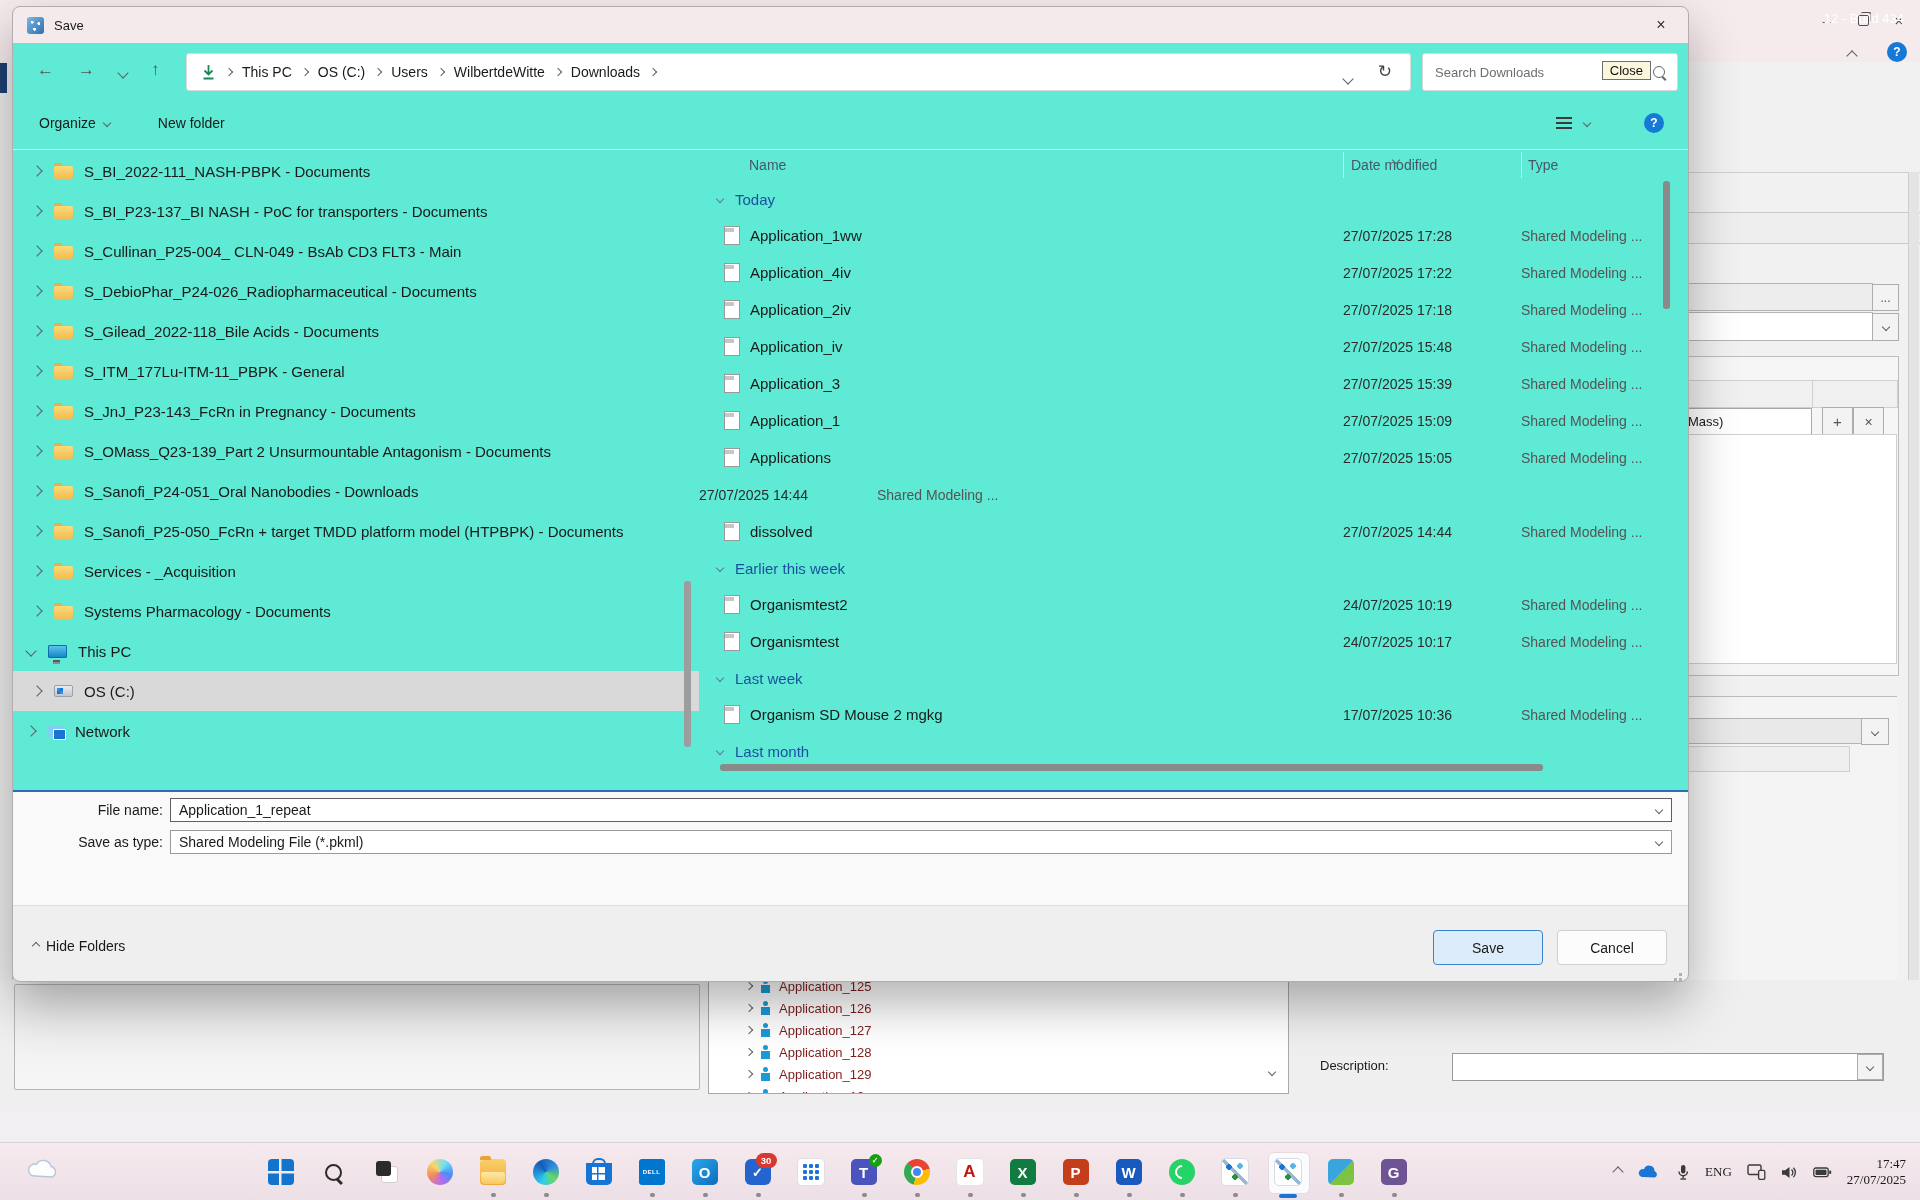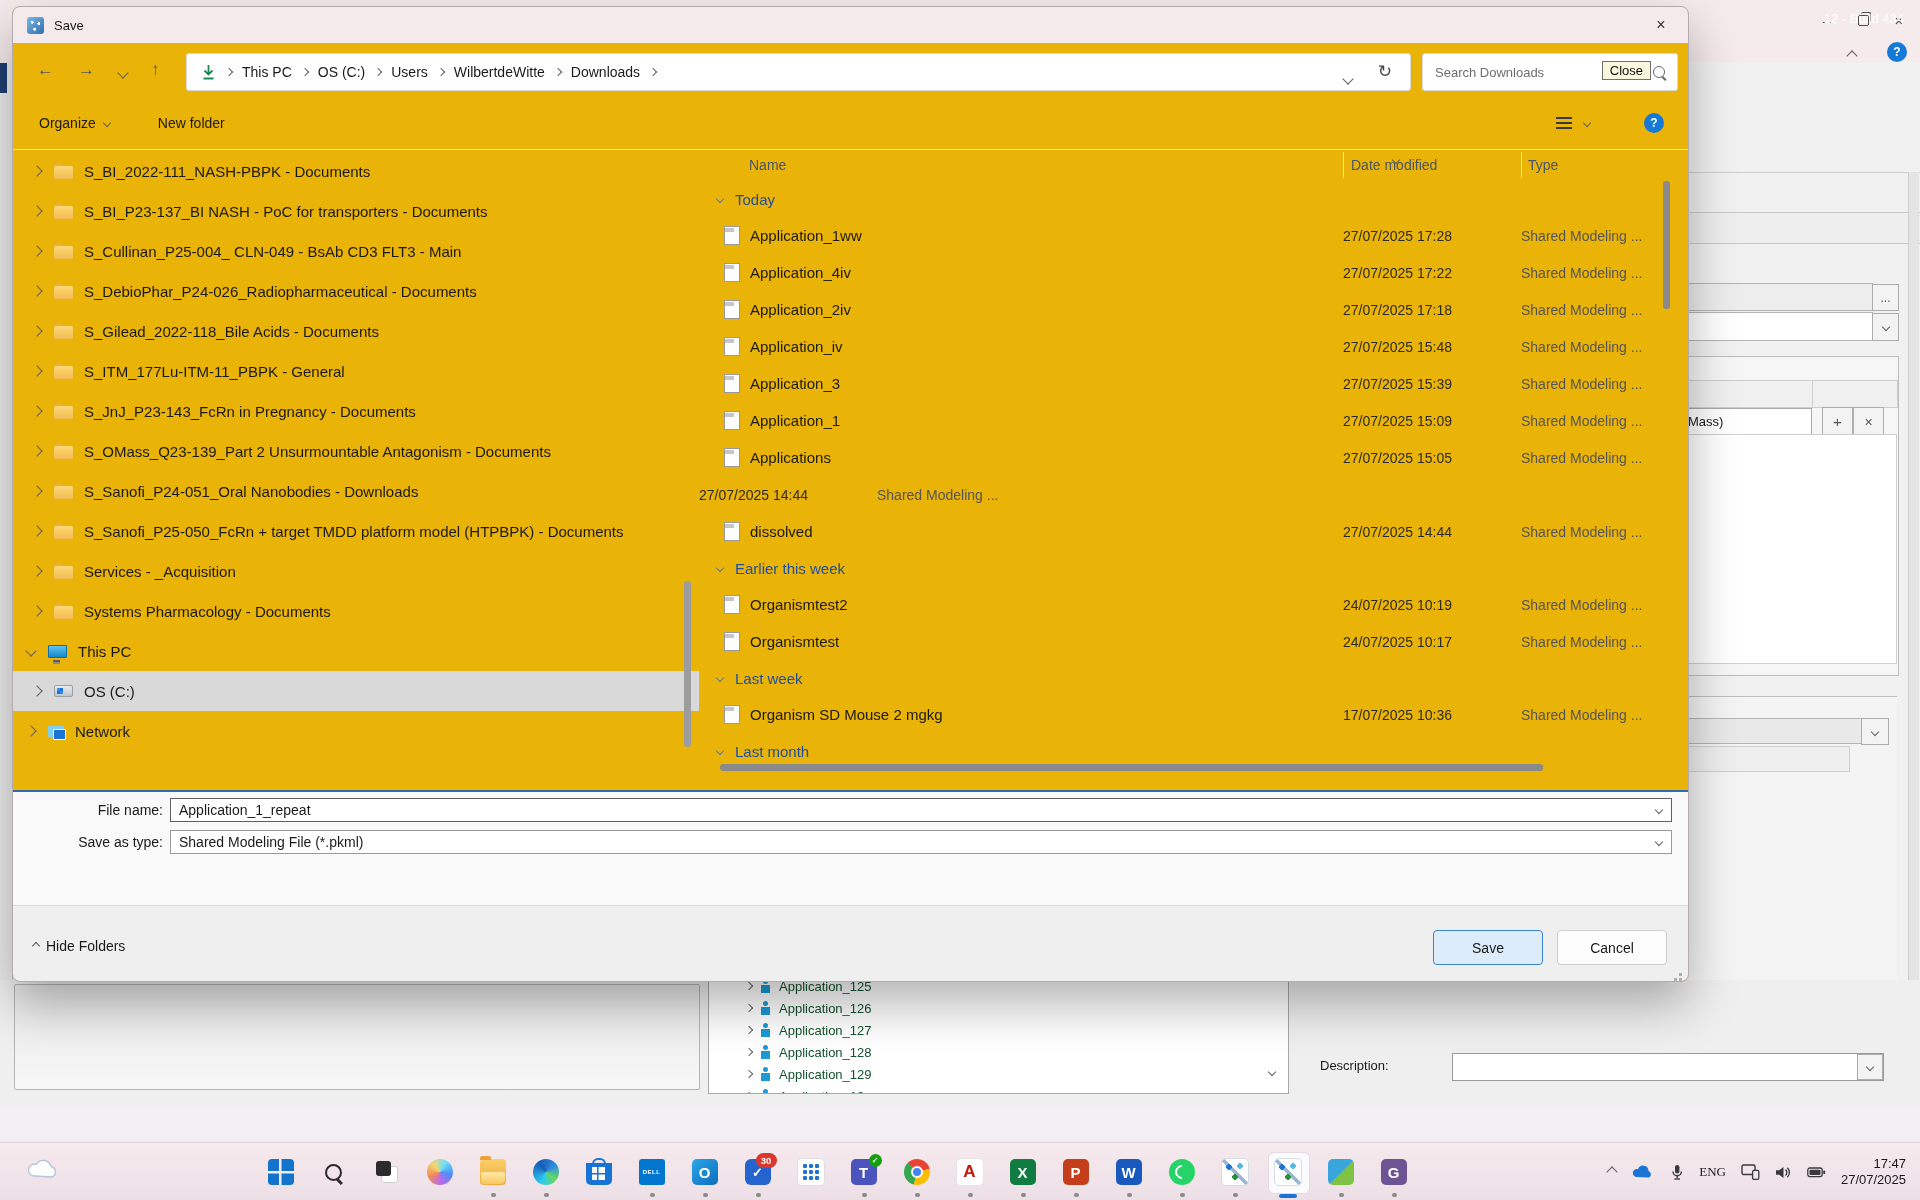--- a/index.html
+++ b/index.html
@@ -17,23 +17,23 @@
   .restore:before{content:"";position:absolute;left:2px;top:-4px;width:9px;height:9px;border:1.2px solid #4f4f4f;border-left:none;border-bottom:none;border-radius:2px;}
   .helpcirc{width:20px;height:20px;border-radius:50%;background:#1579d7;color:#fff;font-size:12px;font-weight:bold;
     display:flex;align-items:center;justify-content:center;}
   .panelfield{background:#ededed;border:1px solid #b5b5b5;}
   .panelbtn{background:#f3f3f3;border:1px solid #adadad;display:flex;align-items:center;justify-content:center;font-size:12px;color:#555;}
   .statusbar{left:0;top:1106px;width:1920px;height:36px;background:#1f3f72;color:#fff;font-size:13px;display:flex;align-items:center;}
   .statusbar .seg{margin-right:24px;white-space:nowrap;}
   .appico{position:relative;width:11px;height:14px;}
   .appico:before{content:"";position:absolute;left:3px;top:0;width:5px;height:5px;border-radius:50%;background:#1b9ad6;}
   .appico:after{content:"";position:absolute;left:1px;top:6px;width:9px;height:8px;background:#1b9ad6;}
-  .bgrow{height:22px;display:flex;align-items:center;font-size:13px;color:#14532d;}
-  
-  .dialog{position:absolute;left:12px;top:6px;width:1675px;height:974px;background:#eab308;border:1px solid #b3abaf;
+  .bgrow{height:22px;display:flex;align-items:center;font-size:13px;color:#7f1d1d;}
+  
+  .dialog{position:absolute;left:12px;top:6px;width:1675px;height:974px;background:#5eead4;border:1px solid #b3abaf;
     border-radius:8px;box-shadow:0 22px 50px rgba(0,0,0,.30);overflow:hidden;}
   .dtitle{position:absolute;left:0;top:0;right:0;height:36px;background:#f4eaeb;display:flex;align-items:center;padding-left:14px;}
   .dappicon{width:17px;height:17px;border-radius:3px;background:linear-gradient(135deg,#7db7e2,#2d6fb0);
     background-image:radial-gradient(circle at 30% 30%,#fff 1.4px,transparent 1.6px),radial-gradient(circle at 70% 40%,#fff 1.4px,transparent 1.6px),radial-gradient(circle at 45% 72%,#fff 1.4px,transparent 1.6px),linear-gradient(135deg,#7db7e2,#2d6fb0);}
   .dtitle .txt{margin-left:10px;font-size:13px;}
   .dclose{position:absolute;right:10px;top:4px;width:34px;height:28px;display:flex;align-items:center;justify-content:center;font-size:16px;color:#333;}
   .dnav{position:absolute;left:0;top:36px;right:0;height:54px;display:flex;align-items:center;}
   .navbtn{font-size:17px;color:#555;margin-left:24px;}
   .addr{position:absolute;left:173px;top:10px;width:1223px;height:36px;border:1px solid #d9d9d9;background:#fff;border-radius:3px;
     display:flex;align-items:center;font-size:14px;color:#1a1a1a;}
@@ -135,21 +135,21 @@
   .ic-ppt{background:#c43e1c;border-radius:5px;}
   .ic-word{background:#185abd;border-radius:5px;}
   .ic-wa{border-radius:50%;background:#25d366;}
   .ic-wa:after{content:"";width:10px;height:10px;border:2.6px solid #fff;border-radius:50%;border-top-color:transparent;border-right-color:transparent;transform:rotate(45deg);}
   .ic-mobi{background:#fff;border:1px solid #d6dde4;border-radius:5px;
     background-image:radial-gradient(circle at 7px 8px,#1b74d4 2.6px,transparent 3px),radial-gradient(circle at 18px 7px,#54b7e8 2.6px,transparent 3px),radial-gradient(circle at 13px 18px,#2a8f3c 2.6px,transparent 3px),linear-gradient(45deg,transparent 46%,#9ab8d4 46% 54%,transparent 54%);}
   .ic-pksim{background:linear-gradient(135deg,#39a5dd 50%,#7dc242 50%);border-radius:5px;}
   .ic-github{background:#6e5494;border-radius:5px;}
   .tray{position:absolute;right:14px;top:0;height:58px;display:flex;align-items:center;gap:15px;}
   .trayico{display:flex;align-items:center;justify-content:center;}
-  .clock{text-align:right;font-size:13px;line-height:16px;}
+  .clock{text-align:right;font-size:13px;line-height:16px;font-family:Liberation Serif, serif;}
   .cloudod{position:relative;}
 </style>
 </head>
 <body>
 
 <div class="screen">
 
   <div class="abs bg-top"></div>
   <div class="abs" style="left:1812px;top:12px;display:flex;align-items:center;gap:6px;">
     <span class="winbtn">–</span>

